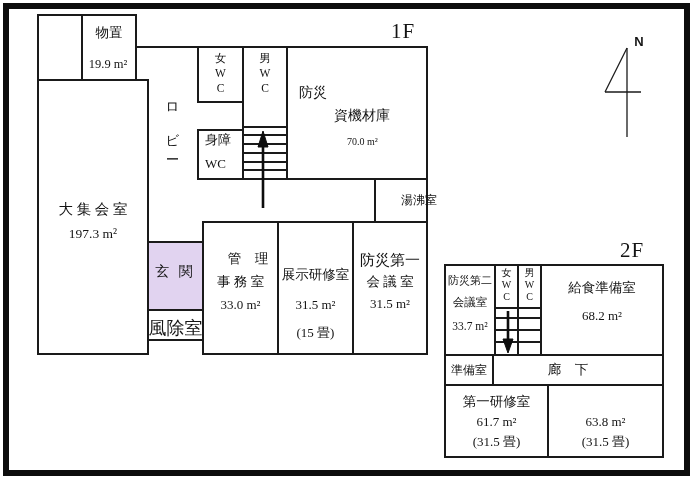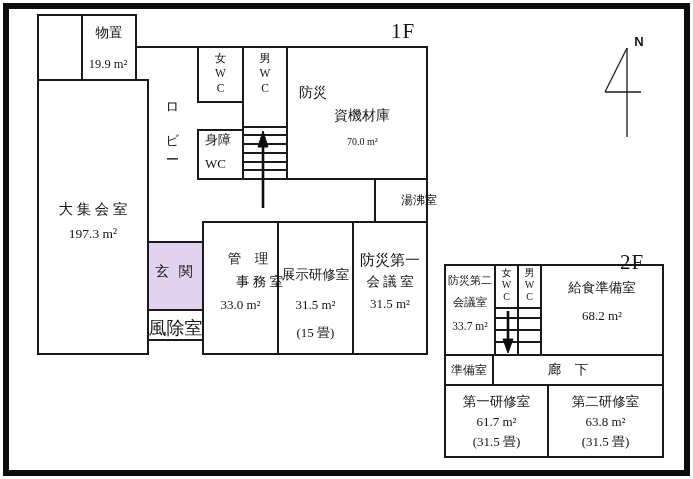--- a/index.html
+++ b/index.html
@@ -109,32 +109,32 @@
   <div class="lbl left" style="left:299px;top:84px;width:60px;font-size:14px;">防災</div>
   <div class="lbl left" style="left:334px;top:107px;width:80px;font-size:14px;">資機材庫</div>
   <div class="lbl left" style="left:347px;top:128px;width:70px;font-size:10px;margin-top:8px;">70.0 m²</div>
 
   <div class="lbl" style="left:375px;top:193px;width:52px;font-size:12px;padding-left:18px;">湯沸室</div>
 
   <div class="lbl" style="left:148px;top:263px;width:55px;font-size:14px;letter-spacing:3px;">玄 関</div>
   <div class="lbl" style="left:148px;top:317px;width:55px;font-size:18px;">風除室</div>
 
   <div class="lbl" style="left:203px;top:251px;width:90px;font-size:13.5px;">管　理</div>
-  <div class="lbl" style="left:203px;top:274px;width:75px;font-size:13.5px;padding-left:19px;">事 務 室</div>
+  <div class="lbl" style="left:203px;top:274px;width:75px;font-size:13.5px;">事 務 室</div>
   <div class="lbl" style="left:203px;top:297px;width:75px;font-size:13px;">33.0 m²</div>
 
   <div class="lbl" style="left:278px;top:267px;width:75px;font-size:13.5px;">展示研修室</div>
   <div class="lbl" style="left:278px;top:297px;width:75px;font-size:13px;">31.5 m²</div>
   <div class="lbl" style="left:278px;top:325px;width:75px;font-size:13px;">(15 畳)</div>
 
   <div class="lbl" style="left:353px;top:251px;width:74px;font-size:15px;">防災第一</div>
   <div class="lbl" style="left:353px;top:274px;width:74px;font-size:13.5px;">会 議 室</div>
   <div class="lbl" style="left:353px;top:296px;width:74px;font-size:13px;">31.5 m²</div>
 
-  <div class="lbl floorlbl" style="left:607px;top:237px;width:50px;margin-top:12px;">2F</div>
+  <div class="lbl floorlbl" style="left:607px;top:237px;width:50px;">2F</div>
 
   <div class="lbl" style="left:445px;top:274px;width:50px;font-size:11px;">防災第二</div>
   <div class="lbl" style="left:445px;top:295px;width:50px;font-size:11.5px;">会議室</div>
   <div class="lbl" style="left:443px;top:319px;width:54px;font-size:11.5px;">33.7 m²</div>
 
   <div class="lbl" style="left:495px;top:267px;width:23px;font-size:10px;line-height:1.2;">女
 W
 C</div>
   <div class="lbl" style="left:518px;top:267px;width:23px;font-size:10px;line-height:1.2;">男
 W
@@ -143,18 +143,17 @@
   <div class="lbl" style="left:541px;top:280px;width:122px;font-size:13.5px;">給食準備室</div>
   <div class="lbl" style="left:541px;top:308px;width:122px;font-size:13px;">68.2 m²</div>
 
   <div class="lbl" style="left:445px;top:363px;width:48px;font-size:12px;">準備室</div>
   <div class="lbl" style="left:483px;top:362px;width:170px;font-size:13.5px;">廊　下</div>
 
   <div class="lbl" style="left:445px;top:394px;width:103px;font-size:13.5px;">第一研修室</div>
   <div class="lbl" style="left:445px;top:414px;width:103px;font-size:13px;">61.7 m²</div>
   <div class="lbl" style="left:445px;top:434px;width:103px;font-size:13px;">(31.5 畳)</div>
 
-  <div class="lbl" style="left:548px;top:394px;width:115px;font-size:13.5px;">第二研修室</div>
   <div class="lbl" style="left:548px;top:414px;width:115px;font-size:13px;">63.8 m²</div>
   <div class="lbl" style="left:548px;top:434px;width:115px;font-size:13px;">(31.5 畳)</div>
 
   <div class="lbl nlbl" style="left:631px;top:34px;width:16px;">N</div>
 </div>
 
 </body></html>

